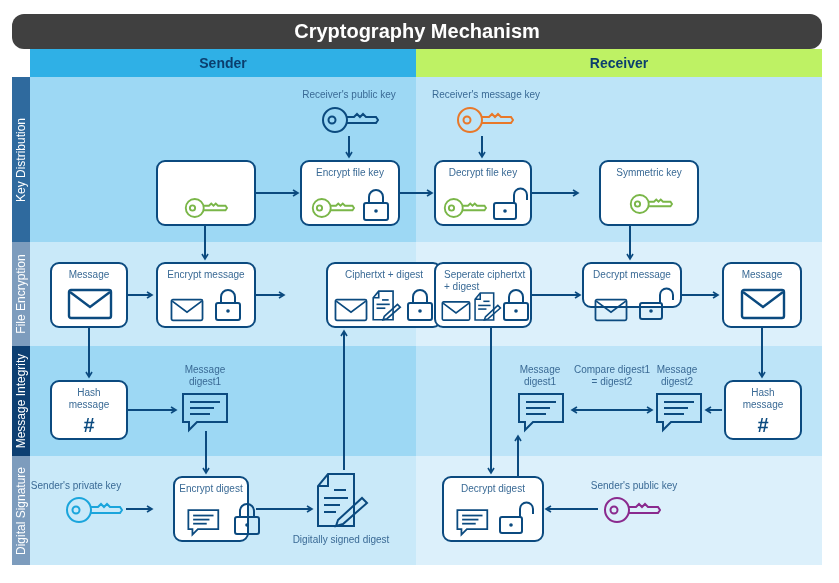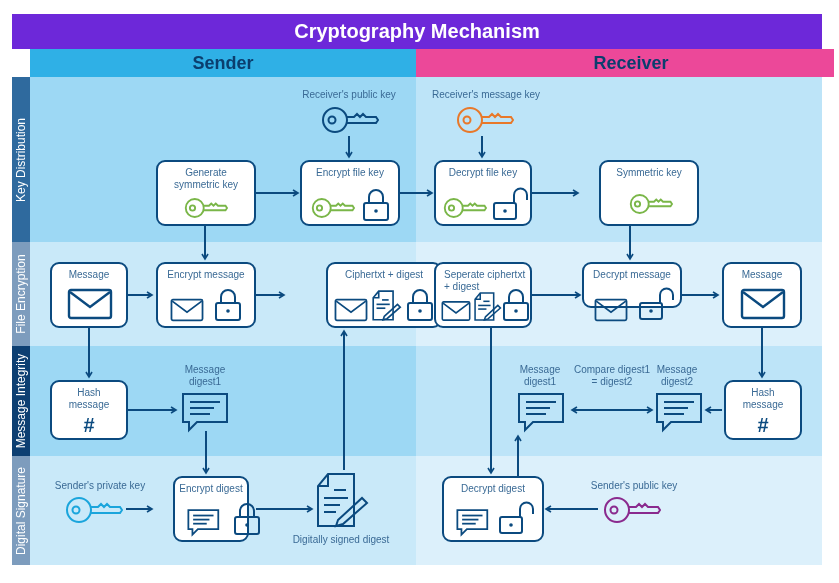--- a/index.html
+++ b/index.html
@@ -1,20 +1,20 @@
 <!DOCTYPE html>
 <html><head>
 <meta charset="utf-8">
 <style>
   html,body{margin:0;padding:0;background:#ffffff;}
   body{width:839px;height:583px;position:relative;overflow:hidden;font-family:"Liberation Sans",sans-serif;}
-  .title{position:absolute;left:12px;top:14px;width:810px;height:35px;background:#6d28d9;color:#fff;font-weight:bold;font-size:20px;text-align:center;line-height:35px;}
-  .hdr{position:absolute;top:49px;height:28px;font-weight:bold;font-size:18px;color:#0b3e6e;text-align:center;line-height:28px;}
+  .title{position:absolute;left:12px;top:14px;width:810px;height:35px;background:#404040;color:#fff;font-weight:bold;font-size:20px;text-align:center;line-height:35px;border-radius:12px;}
+  .hdr{position:absolute;top:49px;height:28px;font-weight:bold;font-size:14px;color:#0b3e6e;text-align:center;line-height:28px;}
   .hdr.s{left:30px;width:386px;background:#2fb0e6;}
-  .hdr.r{left:416px;width:406px;background:#ec4899;padding-left:12px;}
+  .hdr.r{left:416px;width:406px;background:#bef264;}
   .band{position:absolute;left:30px;width:792px;}
   .band .half{position:absolute;top:0;height:100%;}
   .lbl{position:absolute;left:12px;width:18px;color:#fff;font-size:12px;display:flex;align-items:center;justify-content:center;}
   .lbl span{transform:rotate(-90deg);white-space:nowrap;display:block;}
   .box{position:absolute;background:#fff;border:2px solid #0b4a7f;border-radius:9px;box-sizing:border-box;}
   .box .t{position:absolute;left:0;right:0;top:5px;text-align:center;font-size:10px;color:#3a6a95;line-height:12px;}
   .cap{position:absolute;font-size:10px;color:#3a6a95;text-align:center;line-height:12px;white-space:nowrap;}
   svg.wires{position:absolute;left:0;top:0;}
   .ic{position:absolute;}
 </style>
@@ -87,21 +87,21 @@
     <line x1="598" y1="509" x2="546" y2="509"></line>
   </g>
   <g stroke="#0b4a7f" stroke-width="2" fill="none">
     <line x1="572" y1="410" x2="652" y2="410" marker-end="url(#ah)"></line>
     <line x1="652" y1="410" x2="572" y2="410" marker-end="url(#ah)"></line>
   </g>
 </svg>
 
 <div class="cap" style="left:298px;top:89px;width:102px;">Receiver's public key</div>
 <div class="cap" style="left:432px;top:89px;width:104px;">Receiver's message key</div>
-<div class="cap" style="left:48px;top:480px;width:104px;">Sender's private key</div>
+<div class="cap" style="left:24px;top:480px;width:104px;">Sender's private key</div>
 <div class="cap" style="left:584px;top:480px;width:100px;">Sender's public key</div>
 <div class="cap" style="left:286px;top:534px;width:110px;">Digitally signed digest</div>
 <div class="cap" style="left:180px;top:364px;width:50px;white-space:normal;">Message digest1</div>
 <div class="cap" style="left:514px;top:364px;width:52px;white-space:normal;">Message digest1</div>
 <div class="cap" style="left:570px;top:364px;width:84px;white-space:normal;">Compare digest1 = digest2</div>
 <div class="cap" style="left:652px;top:364px;width:50px;white-space:normal;">Message digest2</div>
 
 <svg class="ic" style="left:320px;top:104px;" width="60" height="32" viewBox="0 0 60 32">
   <g fill="none" stroke="#0b4a7f" stroke-width="2">
       <circle cx="15" cy="16" r="12"></circle>
@@ -161,21 +161,20 @@
 <svg class="ic" style="left:655px;top:392px;" width="50" height="42" viewBox="0 0 50 42">
   <g fill="none" stroke="#0b4a7f" stroke-width="2">
       <path d="M2 2 H46 V30 H16 L8 38 V30 H2 Z"></path>
       <line x1="9" y1="10" x2="39" y2="10"></line>
       <line x1="9" y1="16" x2="33" y2="16"></line>
       <line x1="9" y1="22" x2="29" y2="22"></line>
     </g>
 </svg>
 
 <div class="box" style="left:156px;top:160px;width:100px;height:66px;">
-  <div class="t" style="padding:0 12px;">Generate symmetric key</div>
   <svg class="ic" style="left:24px;top:34px;" width="48" height="24" viewBox="0 0 60 32">
       <g fill="none" stroke="#7ab648" stroke-width="2.5">
         <circle cx="15" cy="16" r="12"></circle>
         <circle cx="12" cy="16" r="3.5"></circle>
         <path d="M27 13 H34 l3 -3 l3 3 l3 -3 l3 3 H56 l2 3 l-2 3 H27"></path>
       </g>
     </svg>
 </div>
 
 <div class="box" style="left:300px;top:160px;width:100px;height:66px;">

